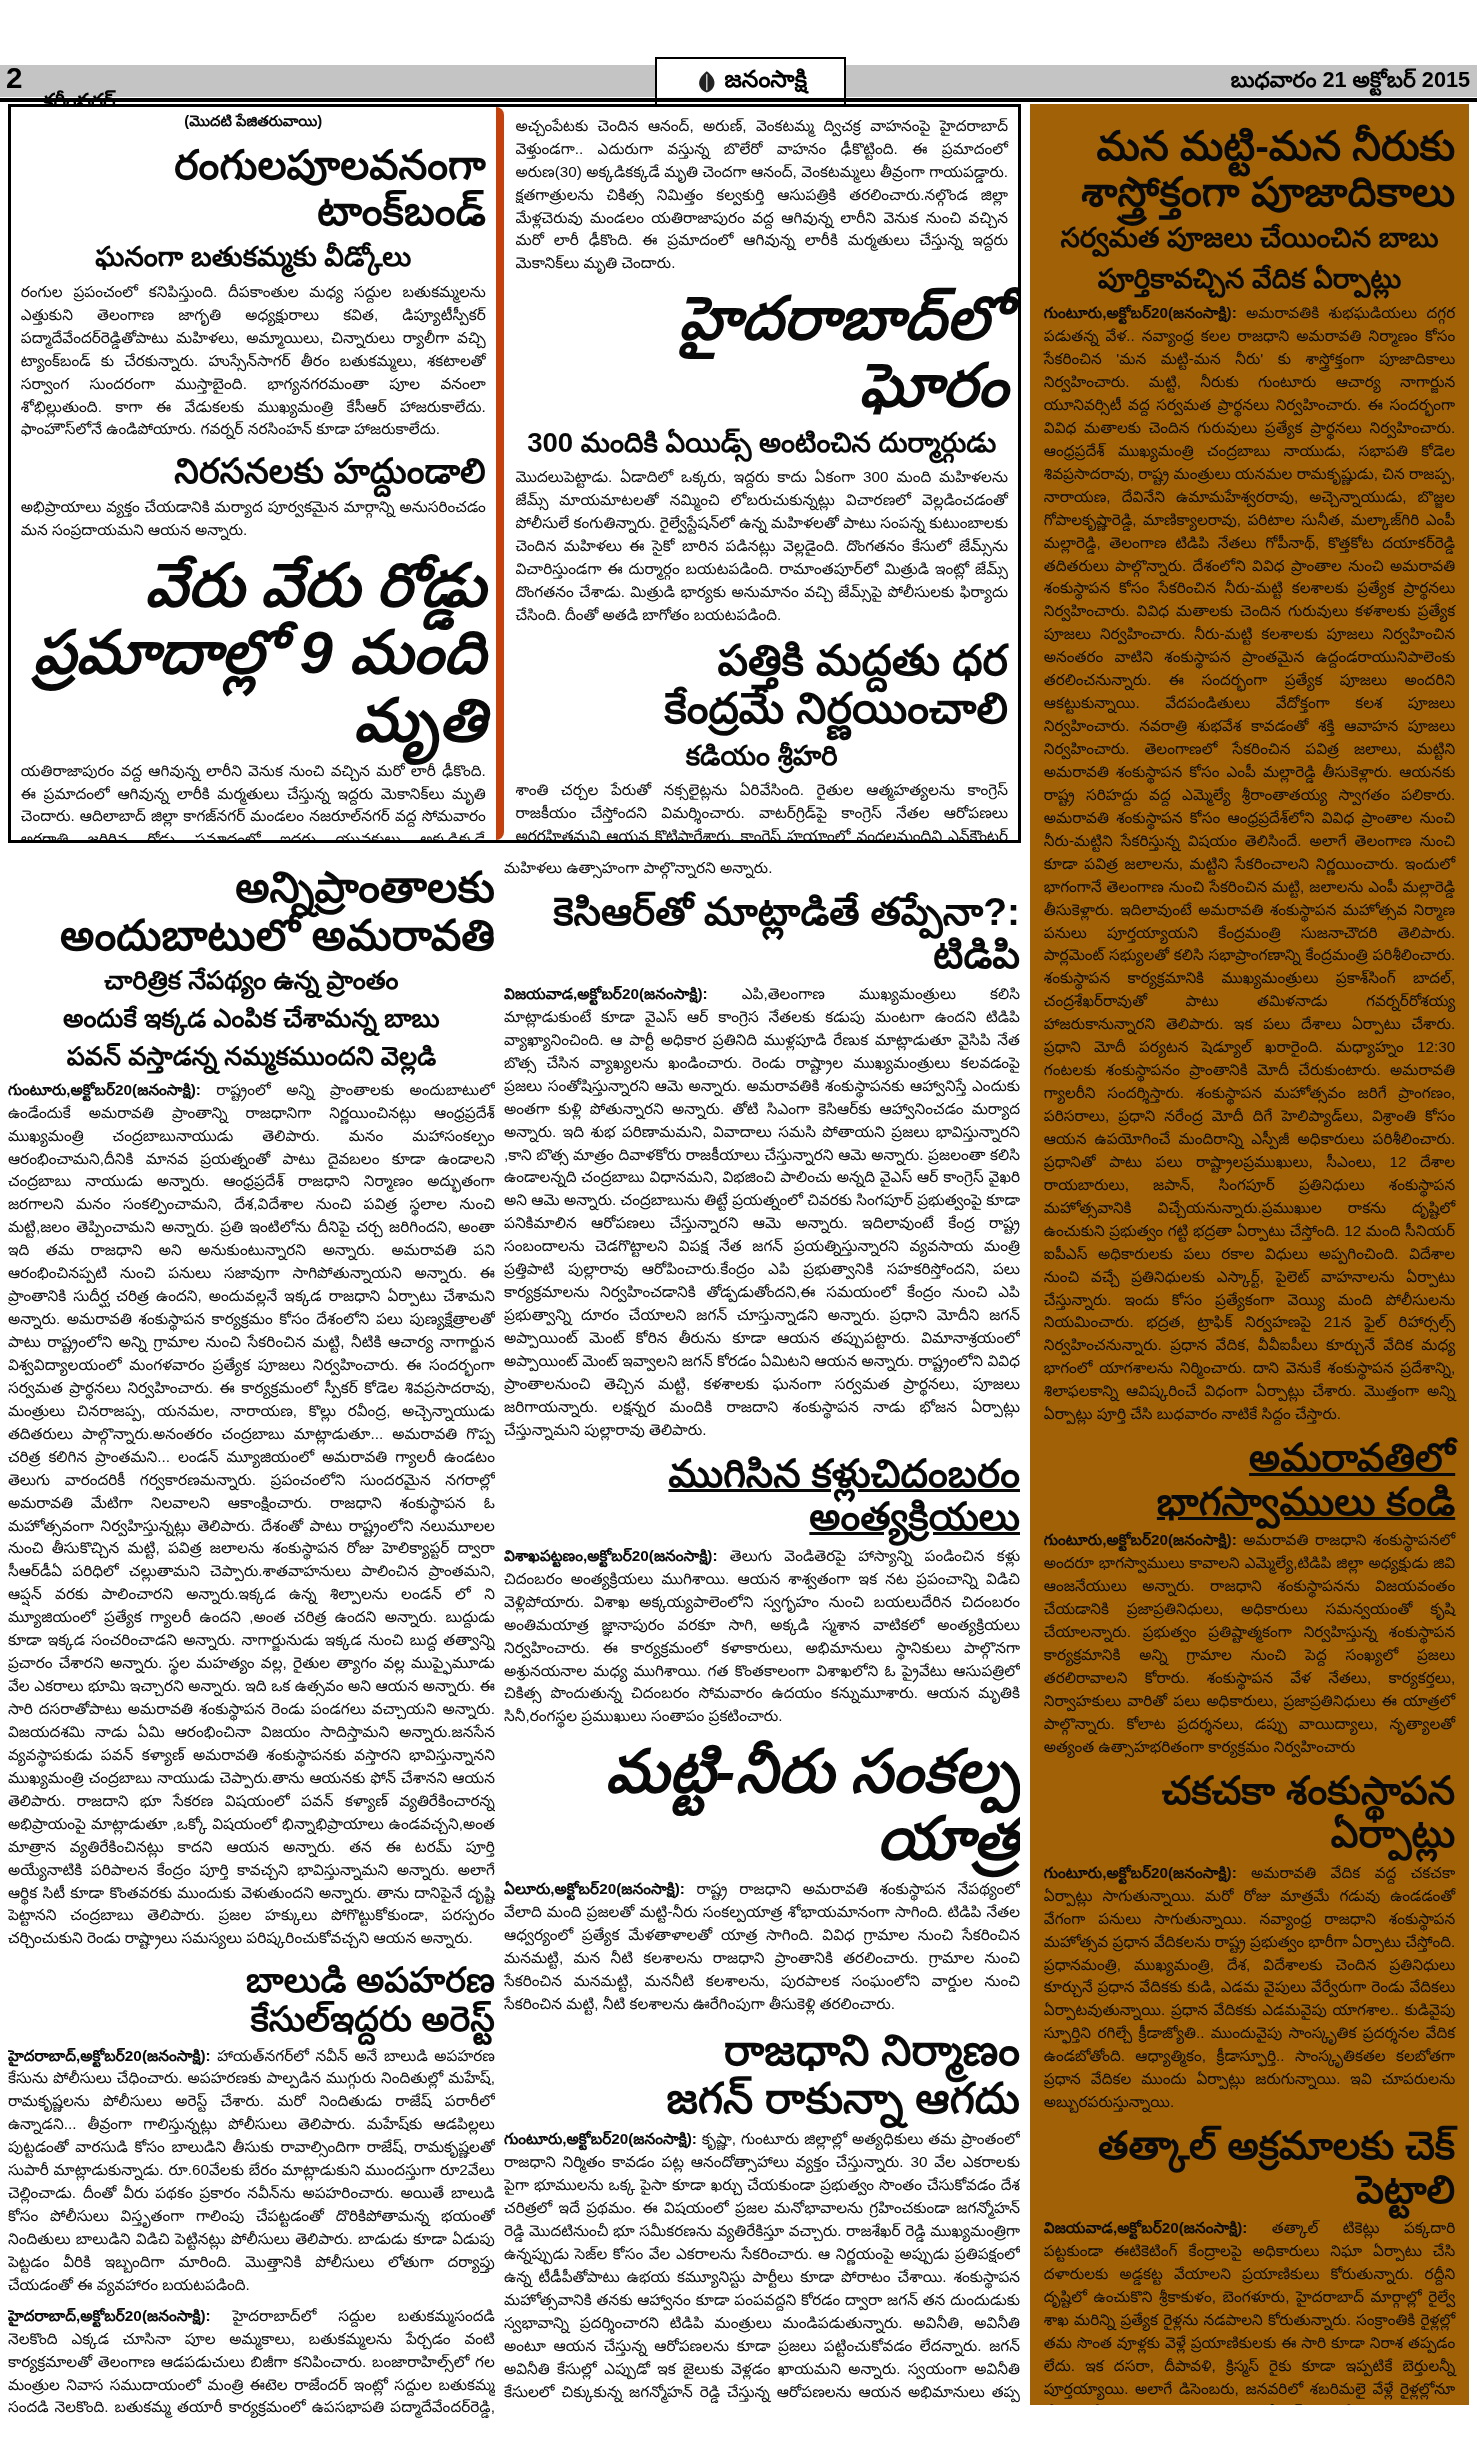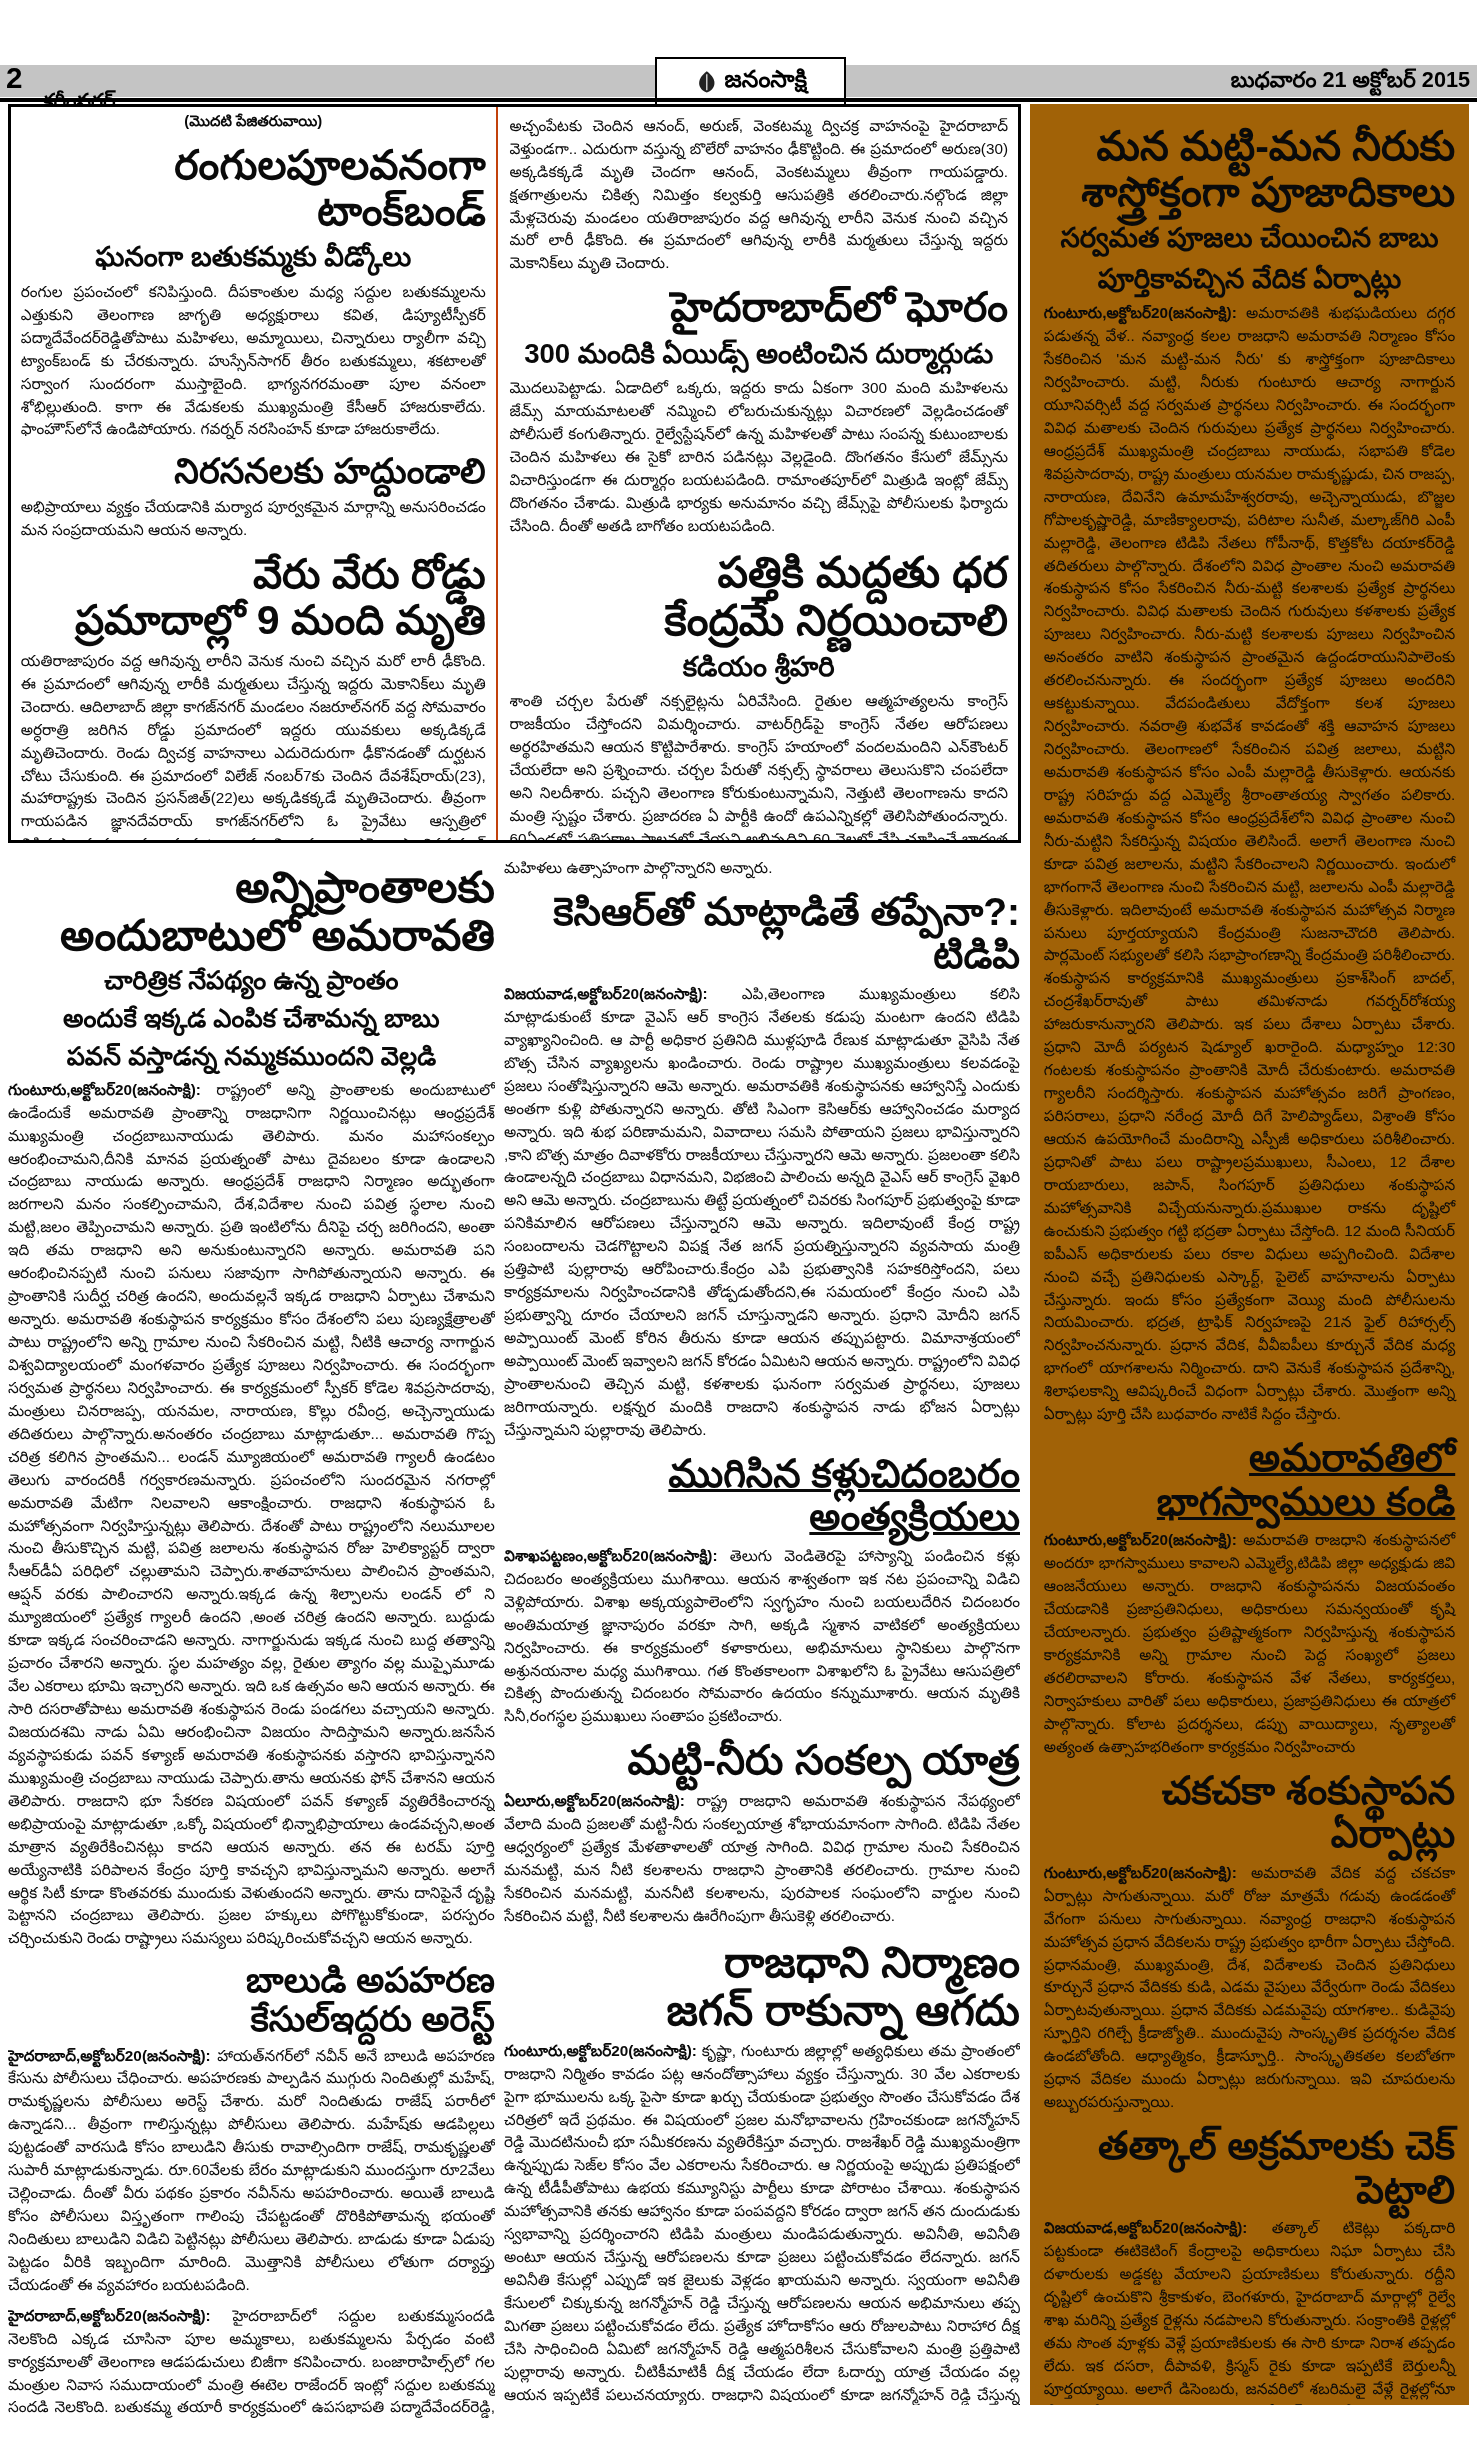--- a/index.html
+++ b/index.html
@@ -12,33 +12,33 @@
   #page-num{position:absolute;left:5.9px;top:61px;font-size:29.6px;font-weight:bold;color:#000;}
   #edition{position:absolute;left:43px;top:69px;font-size:20.7px;font-weight:bold;color:#000;margin-top:20px;}
   #masthead-box{position:absolute;left:655px;top:57px;width:187px;height:45px;background:#fff;
     border:2px solid #000;display:flex;align-items:center;justify-content:center;gap:5px;}
   #masthead-text{font-size:23.6px;font-weight:bold;color:#000;}
   #date-txt{position:absolute;right:7.9px;top:67px;font-size:21.7px;font-weight:bold;color:#000;}
   #header-rule{position:absolute;left:0;top:98px;width:1478px;height:3.9px;background:#000;}
   
   #top-box{position:absolute;left:7.9px;top:104px;width:1007px;height:733px;border:3px solid #000;
     display:flex;overflow:hidden;background:#fff;}
-  #top-box .col-l{width:465px;padding:3.9px 9.9px 5.9px 9.9px;border-right:2px solid #c2410c;}
+  #top-box .col-l{width:465px;padding:3.9px 9.9px 5.9px 9.9px;border-right:8px solid #c2410c;border-radius:8px;}
   #top-box .col-r{flex:1;padding:3.9px 9.9px 5.9px 11.8px;}
   #left-lower{position:absolute;left:7.9px;top:853px;width:487px;height:1568px;overflow:hidden;}
   #mid-lower{position:absolute;left:504px;top:853px;width:516px;height:1552px;overflow:hidden;}
   #right-col{position:absolute;left:1030px;top:104px;width:439px;height:2301px;background:#a16207;
     padding:9.9px 13.8px;box-sizing:border-box;overflow:hidden;}
   
   .continued{text-align:center;font-size:14.8px;font-weight:bold;margin:2px 0 3.9px 0;}
   .h-xl{font-weight:bold;text-align:right;white-space:pre-line;line-height:1.12;margin:9.9px 0 5.9px 0;}
   .h-sub{font-weight:bold;text-align:center;white-space:pre-line;line-height:1.25;margin:2px 0 5.9px 0;}
   .body-txt{font-size:15.3px;line-height:1.5;text-align:justify;margin:3.9px 0 7.9px 0;}
   .body-txt .dl{font-weight:bold;}
-  .sz52{font-size:41px;} .sz46{font-size:43px;} .sz44{font-size:41px;} .sz42{font-size:39px;}
+  .sz52{font-size:60px;font-style:italic;} .sz46{font-size:43px;} .sz44{font-size:41px;} .sz42{font-size:39px;}
   .sz38{font-size:35px;} .sz36{font-size:39px;text-decoration:underline;} .sz33{font-size:30.5px;} .sz30{font-size:27.6px;} .sz28{font-size:25.6px;}
   .leaf{width:25.6px;height:25.6px;display:inline-block;}
 </style>
 </head>
 <body>
 
 <div id="page">
 
   <div id="header-bar"></div>
   <div id="page-num">2</div>

